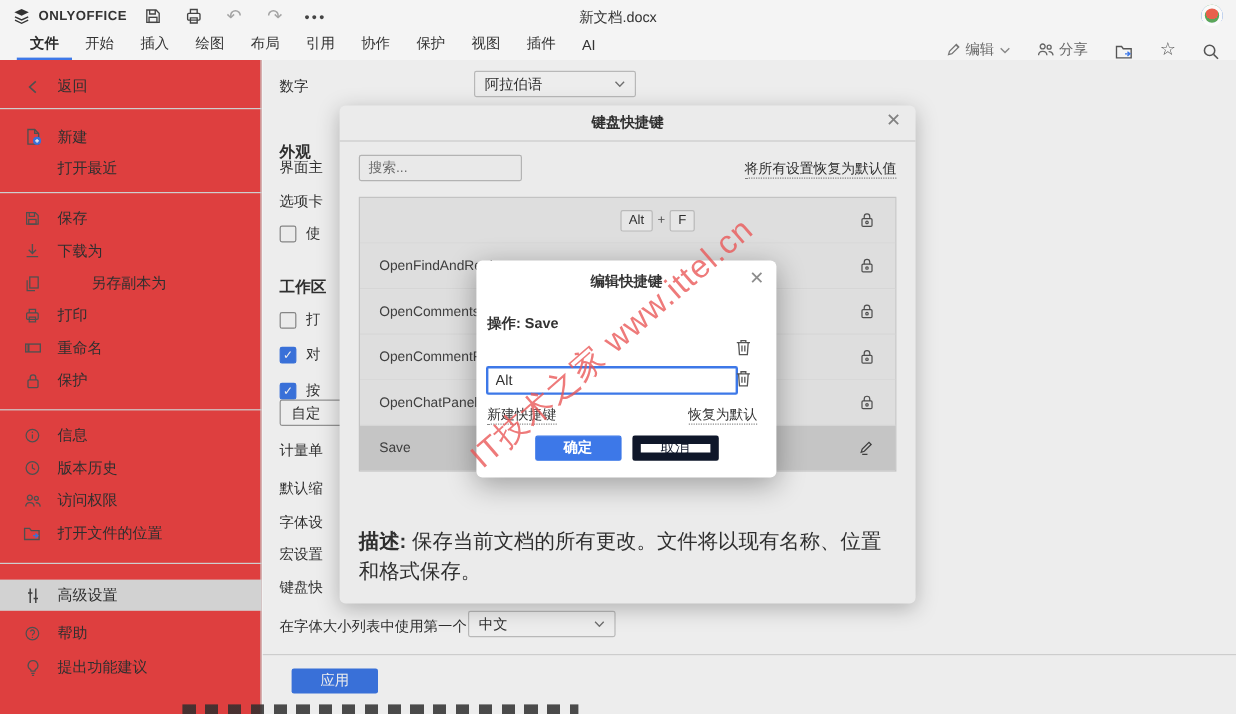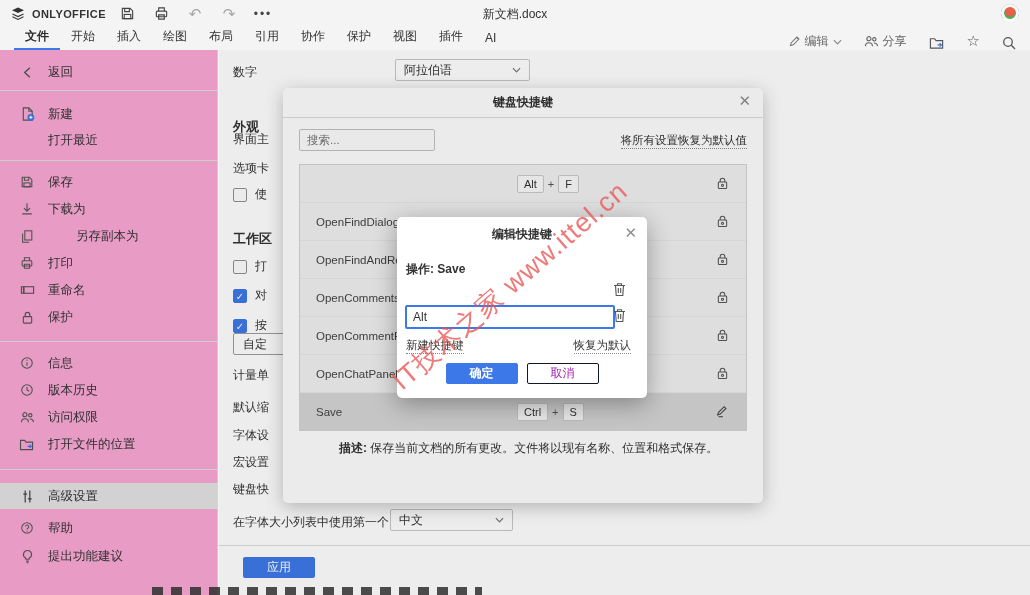--- a/index.html
+++ b/index.html
@@ -22,21 +22,21 @@
   
   #tabrow{position:absolute;left:0;top:27px;width:1030px;height:23px;background:#f4f4f4;display:flex;align-items:flex-end;}
   .tab{font-size:12px;color:#333;padding:3px 11px 5px 11px;cursor:pointer;white-space:nowrap;}
   .tab.active{border-bottom:2px solid #3d78e8;padding-bottom:3px;font-weight:bold;color:#2c2c2c;}
   #tabrow .spacer{flex:1;}
   .tr-ctrl{display:flex;align-items:center;gap:4px;font-size:12px;color:#666;margin-right:22px;cursor:pointer;}
   .chev{width:9px;height:6px;}
 
   
   #content{position:absolute;left:0;top:50px;width:1030px;height:545px;filter:brightness(.93);}
-  #sidebar{position:absolute;left:0;top:0;width:218px;height:545px;background:#f9a8d4;border-right:1px solid #d9d9d9;box-sizing:border-box;}
+  #sidebar{position:absolute;left:0;top:0;width:218px;height:545px;background:#ef4444;border-right:1px solid #d9d9d9;box-sizing:border-box;}
   .sb-item{position:absolute;left:0;width:218px;height:26px;display:flex;align-items:center;cursor:pointer;font-size:12.5px;color:#333;}
   .sb-item .ic{width:16px;margin-left:19px;margin-right:13px;display:flex;justify-content:center;}
   .sb-item.noicon{padding-left:48px;}
   .sb-item.sel{background:#e2e2e2;}
   .sb-div{position:absolute;left:0;width:218px;height:1px;background:#dedede;}
 
   #settings{position:absolute;left:219px;top:0;width:811px;height:545px;background:#fff;font-size:12px;}
   .set-label{position:absolute;color:#333;white-space:nowrap;}
   .set-h{font-weight:bold;font-size:13px;}
   .dropdown{position:absolute;height:22px;background:#fff;border:1px solid #c6c6c6;border-radius:2px;
@@ -63,37 +63,37 @@
   #sc-reset{position:absolute;right:16px;top:45px;font-size:11.5px;}
   #sc-list{position:absolute;left:16px;top:76px;width:448px;border:1px solid #d4d4d4;box-sizing:border-box;}
   .sc-row{position:relative;height:37px;background:#f1f1f1;border-bottom:1px solid #e9e9e9;}
   .sc-row:last-child{border-bottom:none;}
   .sc-row.sel{background:#d6d6d6;}
   .sc-name{position:absolute;left:16px;top:0;height:37px;display:flex;align-items:center;font-size:11.5px;color:#444;white-space:nowrap;}
   .sc-keys{position:absolute;left:217px;top:0;height:37px;display:flex;align-items:center;gap:4px;}
   .kbd{background:#fafafa;border:1px solid #c9c9c9;border-radius:2px;font-size:11px;color:#333;padding:1px 6px;line-height:14px;}
   .plus{font-size:11px;color:#555;}
   .sc-act{position:absolute;right:14px;top:8px;width:20px;height:20px;display:flex;align-items:center;justify-content:center;cursor:default;}
-  #sc-desc{position:absolute;left:16px;top:352px;width:440px;font-size:12px;color:#333;line-height:1.45;margin-left:40px;}
+  #sc-desc{position:absolute;left:16px;top:352px;width:440px;font-size:17px;color:#333;line-height:1.45;}
   #sc-desc b{font-weight:bold;}
 
   
   #ed-dialog{position:absolute;left:397px;top:217px;width:250px;height:181px;background:#ffffff;border-radius:5px;
              box-shadow:0 6px 24px rgba(0,0,0,.33);z-index:20;}
   #ed-title{position:absolute;left:0;right:0;top:9px;text-align:center;font-size:12px;font-weight:bold;color:#333;}
   #ed-action{position:absolute;left:9px;top:44px;font-size:12px;font-weight:bold;color:#333;}
   .ed-input{position:absolute;left:9px;width:194px;height:20px;border:1px solid #c6c6c6;border-radius:2px;
             font-size:12px;padding:0 6px;color:#333;font-family:inherit;box-sizing:content-box;}
   .ed-input.focus{border:2px solid #3d78e8;left:8px;height:20px;width:194px;}
   .trash{position:absolute;left:216px;width:14px;height:16px;cursor:pointer;}
   #ed-links{position:absolute;left:9px;right:16px;top:121px;display:flex;justify-content:space-between;font-size:11.5px;}
   #ed-btns{position:absolute;left:0;right:0;top:146px;display:flex;justify-content:center;gap:9px;}
   .btn{width:72px;height:21px;border-radius:2px;font-size:12px;display:flex;align-items:center;justify-content:center;cursor:pointer;box-sizing:border-box;}
   .btn.primary{background:#3d78e8;color:#fff;font-weight:bold;border:1px solid #3d78e8;}
-  .btn.plain{background:#fff;color:#a21caf;border:1px solid #0f172a;}
+  .btn.plain{background:#fff;color:#0f172a;border:7px solid #0f172a;}
 
   
   #watermark{position:absolute;left:408px;top:362px;z-index:30;font-size:27px;letter-spacing:1px;
              color:rgba(233,84,84,.78);transform:rotate(-41deg);transform-origin:0 100%;white-space:nowrap;pointer-events:none;}
   #bottom-marks{position:absolute;left:152px;top:587px;width:330px;height:8px;z-index:5;
      background:repeating-linear-gradient(90deg,#2e2e2e 0 11px,transparent 11px 19px);opacity:.85;}
 </style>
 </head>
 <body>
 
@@ -407,30 +407,20 @@
       </span>
       <span class="sc-act">
         <svg width="13" height="15" viewBox="0 0 14 15" fill="none" stroke="#555" stroke-width="1.1">
           <rect x="2.5" y="6" width="9" height="7" rx="1"></rect>
             <path d="M4.5 6V4.3a2.5 2.5 0 0 1 5 0V6"></path>
             <circle cx="7" cy="9.5" r="1.1"></circle>
         </svg>
       </span>
     </div>
     <div class="sc-row">
-      <span class="sc-name">OpenFindDialog</span>
-      <span class="sc-act">
-        <svg width="13" height="15" viewBox="0 0 14 15" fill="none" stroke="#555" stroke-width="1.1">
-          <rect x="2.5" y="6" width="9" height="7" rx="1"></rect>
-            <path d="M4.5 6V4.3a2.5 2.5 0 0 1 5 0V6"></path>
-            <circle cx="7" cy="9.5" r="1.1"></circle>
-        </svg>
-      </span>
-    </div>
-    <div class="sc-row">
       <span class="sc-name">OpenFindAndReplace</span>
       <span class="sc-act">
         <svg width="13" height="15" viewBox="0 0 14 15" fill="none" stroke="#555" stroke-width="1.1">
           <rect x="2.5" y="6" width="9" height="7" rx="1"></rect>
             <path d="M4.5 6V4.3a2.5 2.5 0 0 1 5 0V6"></path>
             <circle cx="7" cy="9.5" r="1.1"></circle>
         </svg>
       </span>
     </div>
     <div class="sc-row">

